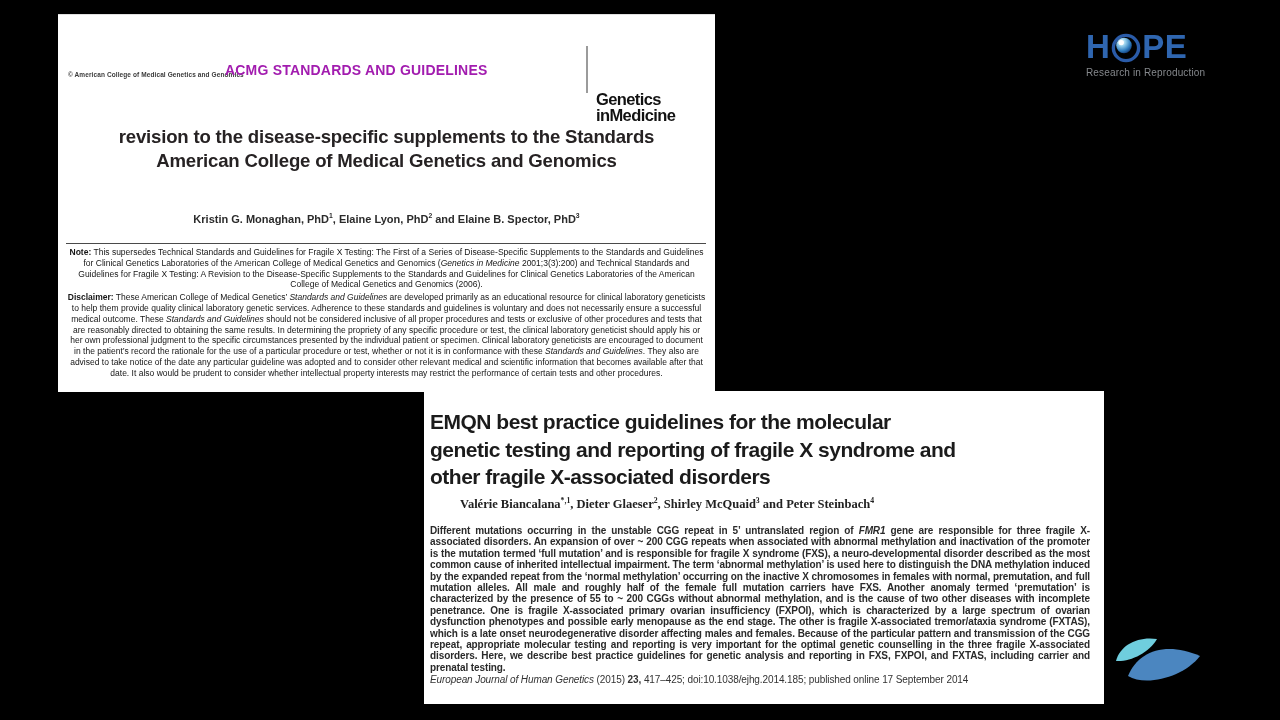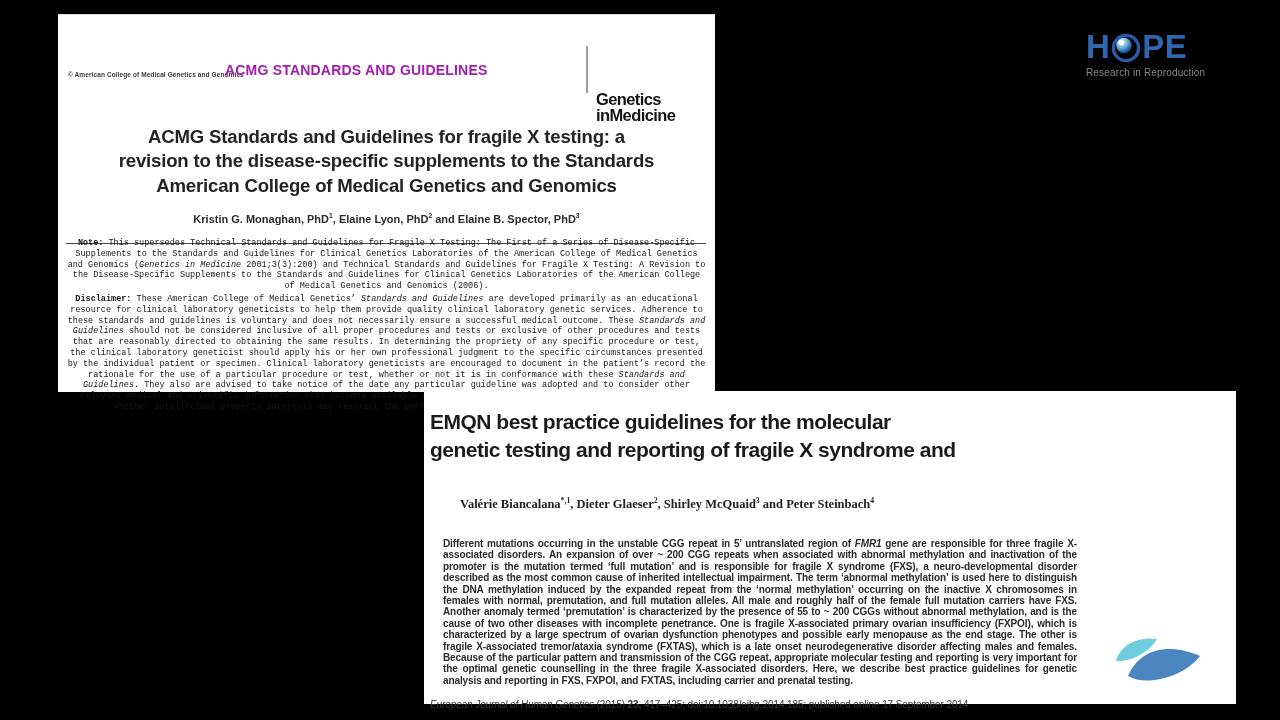--- a/index.html
+++ b/index.html
@@ -6,21 +6,21 @@
   body{
     width:1280px;height:720px;
     background:#000;
     position:relative;
     overflow:hidden;
     font-family:"Liberation Sans",sans-serif;
     -webkit-font-smoothing:antialiased;
   }
   .page{position:absolute;background:#fff;}
   #page1{left:58px;top:14px;width:657px;height:377px;border-top:1px solid #e0e0e0;}
-  #page2{left:424px;top:391px;width:812px;height:313px;}
+  #page2{left:424px;top:391px;width:680px;height:313px;}
 
   
   .acmg-copyright{
     position:absolute;left:10px;top:56px;
     font-size:6.5px;font-weight:bold;color:#3a3a3a;letter-spacing:.1px;
   }
   .acmg-banner{
     position:absolute;left:167px;top:47px;
     font-size:14px;font-weight:bold;letter-spacing:.2px;color:#a21caf;
     white-space:nowrap;
@@ -34,22 +34,22 @@
     position:absolute;left:28px;right:28px;top:110px;
     text-align:center;font-size:18.6px;font-weight:bold;line-height:24.4px;
     letter-spacing:-.2px;color:#262223;
   }
   .acmg-authors{
     position:absolute;left:0;right:0;top:198px;
     text-align:center;font-size:11px;font-weight:bold;color:#2b2b2b;
   }
   .acmg-rule{position:absolute;left:8px;right:9px;top:228px;border-top:1px solid #4a4a4a;}
   .fineprint{
-    position:absolute;left:9px;right:9px;top:223px;
-    font-family:Liberation Mono, monospace;
+    position:absolute;left:9px;right:9px;top:232px;
+    font-family:Liberation Sans, sans-serif;
     font-size:8.5px;line-height:10.8px;color:#151515;
     text-align:center;
   }
   .fineprint p{margin:0 0 2px 0;}
   .fineprint b{font-weight:bold;}
   .fineprint i{font-style:italic;}
   sup{font-size:.62em;vertical-align:super;line-height:0;}
 
   
   .emqn-title{
@@ -58,21 +58,21 @@
     white-space:nowrap;
   }
   .emqn-authors{
     position:absolute;left:6px;top:106px;
     font-family:"Liberation Serif",serif;font-weight:bold;font-size:12.5px;color:#222;margin-left:30px;
   }
   .emqn-body{
     position:absolute;left:6px;top:134px;width:660px;
   }
   .emqn-abstract{
-    margin:13px;text-align:justify;
+    margin:0;text-align:justify;
     font-size:10px;font-weight:bold;line-height:11.4px;letter-spacing:-.1px;color:#2a2a2a;
   }
   .emqn-abstract i{font-style:italic;}
   .emqn-citation{
     margin:1px 0 0 0;font-size:10px;font-weight:normal;color:#333;letter-spacing:-.1px;
   }
   .emqn-citation i{}
   .emqn-citation b{font-weight:bold;}
 
   
@@ -94,36 +94,36 @@
 
 <div class="page" id="page1">
   <div class="acmg-copyright">© American College of Medical Genetics and Genomics</div>
   <div class="acmg-banner">ACMG STANDARDS AND GUIDELINES</div>
   <div class="vrule"></div>
   <div class="journal-logo">
     <div>Genetics</div>
     <div>inMedicine</div>
   </div>
   <div class="acmg-title">
-    <div>ACMG Standards and Guidelines for fragile X testing: a</div>
     <div>revision to the disease-specific supplements to the Standards</div>
     <div>American College of Medical Genetics and Genomics</div>
   </div>
   <div class="acmg-authors"><span>Kristin G. Monaghan, PhD</span><sup>1</sup><span>, Elaine Lyon, PhD</span><sup>2</sup><span> and Elaine B. Spector, PhD</span><sup>3</sup></div>
   <div class="acmg-rule"></div>
   <div class="fineprint">
     <p><b>Note:</b><span> This supersedes Technical Standards and Guidelines for Fragile X Testing: The First of a Series of Disease-Specific Supplements to the Standards and Guidelines for Clinical Genetics Laboratories of the American College of Medical Genetics and Genomics (</span><i>Genetics in Medicine</i><span> 2001;3(3):200) and Technical Standards and Guidelines for Fragile X Testing: A Revision to the Disease-Specific Supplements to the Standards and Guidelines for Clinical Genetics Laboratories of the American College of Medical Genetics and Genomics (2006).</span></p>
     <p><b>Disclaimer:</b><span> These American College of Medical Genetics’ </span><i>Standards and Guidelines</i><span> are developed primarily as an educational resource for clinical laboratory geneticists to help them provide quality clinical laboratory genetic services. Adherence to these standards and guidelines is voluntary and does not necessarily ensure a successful medical outcome. These </span><i>Standards and Guidelines</i><span> should not be considered inclusive of all proper procedures and tests or exclusive of other procedures and tests that are reasonably directed to obtaining the same results. In determining the propriety of any specific procedure or test, the clinical laboratory geneticist should apply his or her own professional judgment to the specific circumstances presented by the individual patient or specimen. Clinical laboratory geneticists are encouraged to document in the patient’s record the rationale for the use of a particular procedure or test, whether or not it is in conformance with these </span><i>Standards and Guidelines</i><span>. They also are advised to take notice of the date any particular guideline was adopted and to consider other relevant medical and scientific information that becomes available after that date. It also would be prudent to consider whether intellectual property interests may restrict the performance of certain tests and other procedures.</span></p>
   </div>
 </div>
 
 <div class="page" id="page2">
   <div class="emqn-title">
     <div>EMQN best practice guidelines for the molecular</div>
     <div>genetic testing and reporting of fragile X syndrome and</div>
+    <div>other fragile X-associated disorders</div>
   </div>
   <div class="emqn-authors"><span>Valérie Biancalana</span><sup>*,1</sup><span>, Dieter Glaeser</span><sup>2</sup><span>, Shirley McQuaid</span><sup>3</sup><span> and Peter Steinbach</span><sup>4</sup></div>
   <div class="emqn-body">
     <p class="emqn-abstract"><span>Different mutations occurring in the unstable CGG repeat in 5’ untranslated region of </span><i>FMR1</i><span> gene are responsible for three fragile X-associated disorders. An expansion of over ~ 200 CGG repeats when associated with abnormal methylation and inactivation of the promoter is the mutation termed ‘full mutation’ and is responsible for fragile X syndrome (FXS), a neuro-developmental disorder described as the most common cause of inherited intellectual impairment. The term ‘abnormal methylation’ is used here to distinguish the DNA methylation induced by the expanded repeat from the ‘normal methylation’ occurring on the inactive X chromosomes in females with normal, premutation, and full mutation alleles. All male and roughly half of the female full mutation carriers have FXS. Another anomaly termed ‘premutation’ is characterized by the presence of 55 to ~ 200 CGGs without abnormal methylation, and is the cause of two other diseases with incomplete penetrance. One is fragile X-associated primary ovarian insufficiency (FXPOI), which is characterized by a large spectrum of ovarian dysfunction phenotypes and possible early menopause as the end stage. The other is fragile X-associated tremor/ataxia syndrome (FXTAS), which is a late onset neurodegenerative disorder affecting males and females. Because of the particular pattern and transmission of the CGG repeat, appropriate molecular testing and reporting is very important for the optimal genetic counselling in the three fragile X-associated disorders. Here, we describe best practice guidelines for genetic analysis and reporting in FXS, FXPOI, and FXTAS, including carrier and prenatal testing.</span></p>
     <p class="emqn-citation"><i>European Journal of Human Genetics</i><span> (2015) </span><b>23,</b><span> 417–425; doi:10.1038/ejhg.2014.185; published online 17 September 2014</span></p>
   </div>
 </div>
 
 <div class="hope">
   <div class="hope-row">

